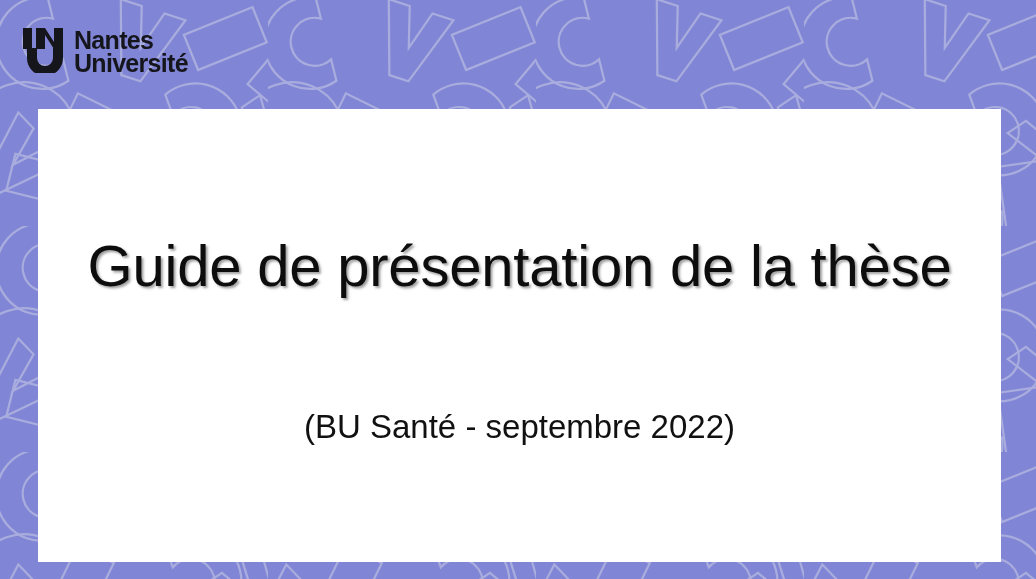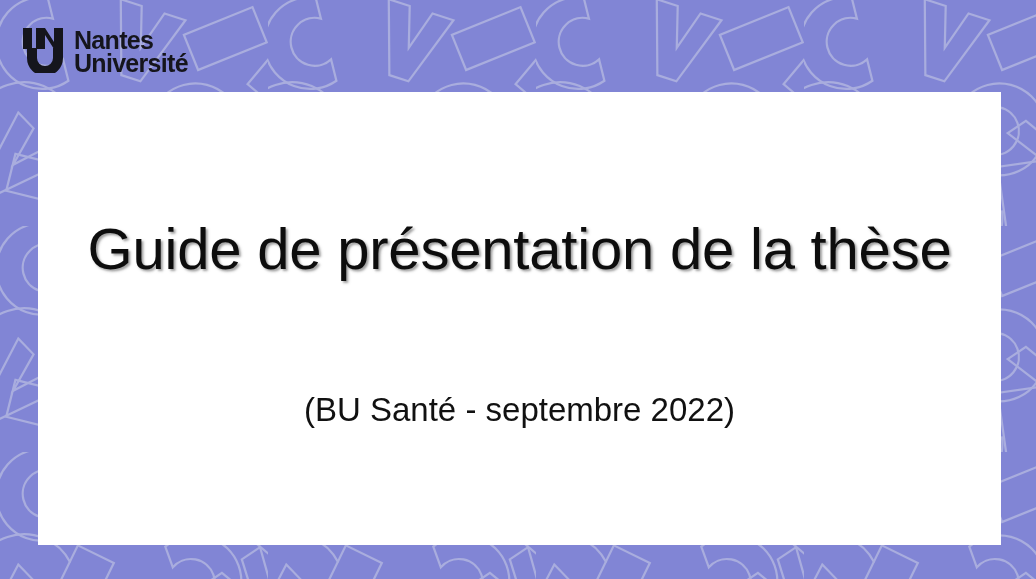--- a/index.html
+++ b/index.html
@@ -30,21 +30,21 @@
     top: 0;
     left: 0;
     width: 1036px;
     height: 579px;
   }
 
   
   #card {
     position: absolute;
     left: 38px;
-    top: 92px;
+    top: 109px;
     width: 963px;
     height: 453px;
     background: #ffffff;
   }
 
   #card-inner {
     position: absolute;
     inset: 0;
     display: flex;
     flex-direction: column;

